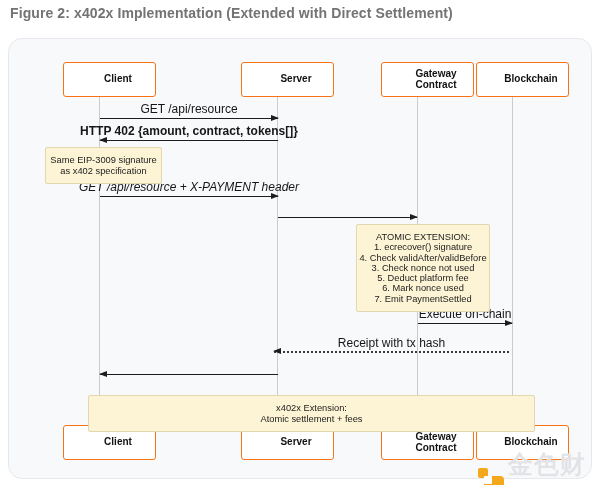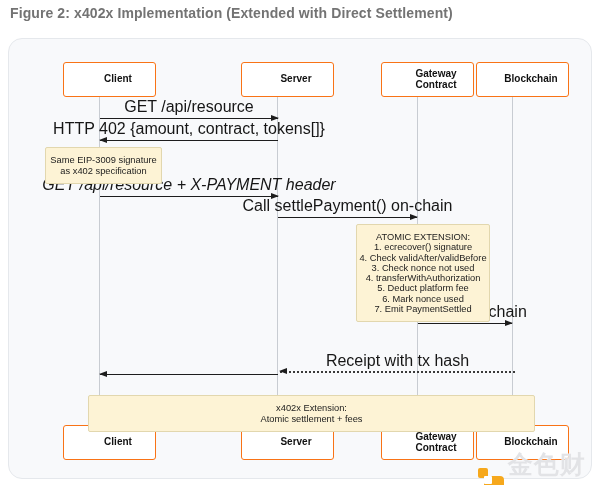--- a/index.html
+++ b/index.html
@@ -24,21 +24,21 @@
     z-index:3;
     padding-left:17px;
   }
   .lifeline {
     position:absolute; width:1px; top:95px; height:330px;
     background:#c8ccd2; z-index:1;
   }
   .msg { position:absolute; height:16px; z-index:2; }
   .msg .lbl {
     position:absolute; bottom:3px; left:50%; transform:translateX(-50%);
-    white-space:nowrap; font-size:16px; color:#161616;
+    white-space:nowrap; font-size:12px; color:#161616;
   }
   .msg .line {
     position:absolute; left:0; right:0; bottom:0; height:0;
     border-top:1px solid #1d1d1d;
   }
   .msg.dotted .line { border-top:2px dotted #3a3a3a; }
   .msg .line .head { position:absolute; width:0; height:0; }
   .msg.arrow-right .line .head {
     right:-1px; top:-4px;
     border-left:8px solid #1d1d1d; border-top:3.5px solid transparent; border-bottom:3.5px solid transparent;
@@ -106,65 +106,63 @@
     <span>Blockchain</span>
   </div>
 
 <div class="msg arrow-right" style="left:100px; top:103px; width:178px;">
   <span class="lbl">GET /api/resource</span>
   <div class="line">
       <span class="head"></span>
     </div>
 </div>
 
-<div class="msg arrow-left" style="left:100px; top:125px; width:178px;">
+<div class="msg arrow-left" style="left:100px; top:125px; width:178px;font-weight:bold;">
   <span class="lbl">HTTP 402 {amount, contract, tokens[]}</span>
   <div class="line">
       <span class="head"></span>
     </div>
 </div>
 
 <div class="note" style="left:45px; top:147px; width:111px;">
   <div class="nline">Same EIP-3009 signature</div>
   <div class="nline">as x402 specification</div>
 </div>
 
 <div class="msg arrow-right" style="left:100px; top:181px; width:178px;font-style:italic;">
   <span class="lbl">GET /api/resource + X-PAYMENT header</span>
   <div class="line">
       <span class="head"></span>
     </div>
 </div>
 
 <div class="msg arrow-right" style="left:278px; top:202px; width:139px;">
-  <span class="lbl">Call settlePayment() on-chain</span>
   <div class="line">
       <span class="head"></span>
     </div>
 </div>
 
 <div class="note big" style="left:356px; top:224px; width:128px;">
   <div class="nline">ATOMIC EXTENSION:</div>
   <div class="nline">1. ecrecover() signature</div>
   <div class="nline">4. Check validAfter/validBefore</div>
   <div class="nline">3. Check nonce not used</div>
-  <div class="nline">4. transferWithAuthorization</div>
   <div class="nline">5. Deduct platform fee</div>
   <div class="nline">6. Mark nonce used</div>
   <div class="nline">7. Emit PaymentSettled</div>
 </div>
 
 <div class="msg arrow-right" style="left:418px; top:308px; width:94px;">
   <span class="lbl">Execute on-chain</span>
   <div class="line">
       <span class="head"></span>
     </div>
 </div>
 
-<div class="msg arrow-left dotted" style="left:280px; top:337px; width:235px;margin-top:20px;">
+<div class="msg arrow-left dotted" style="left:274px; top:337px; width:235px;">
   <span class="lbl">Receipt with tx hash</span>
   <div class="line">
       <span class="head"></span>
     </div>
 </div>
 
 <div class="msg arrow-left" style="left:100px; top:359px; width:178px;">
   <div class="line">
       <span class="head"></span>
     </div>

